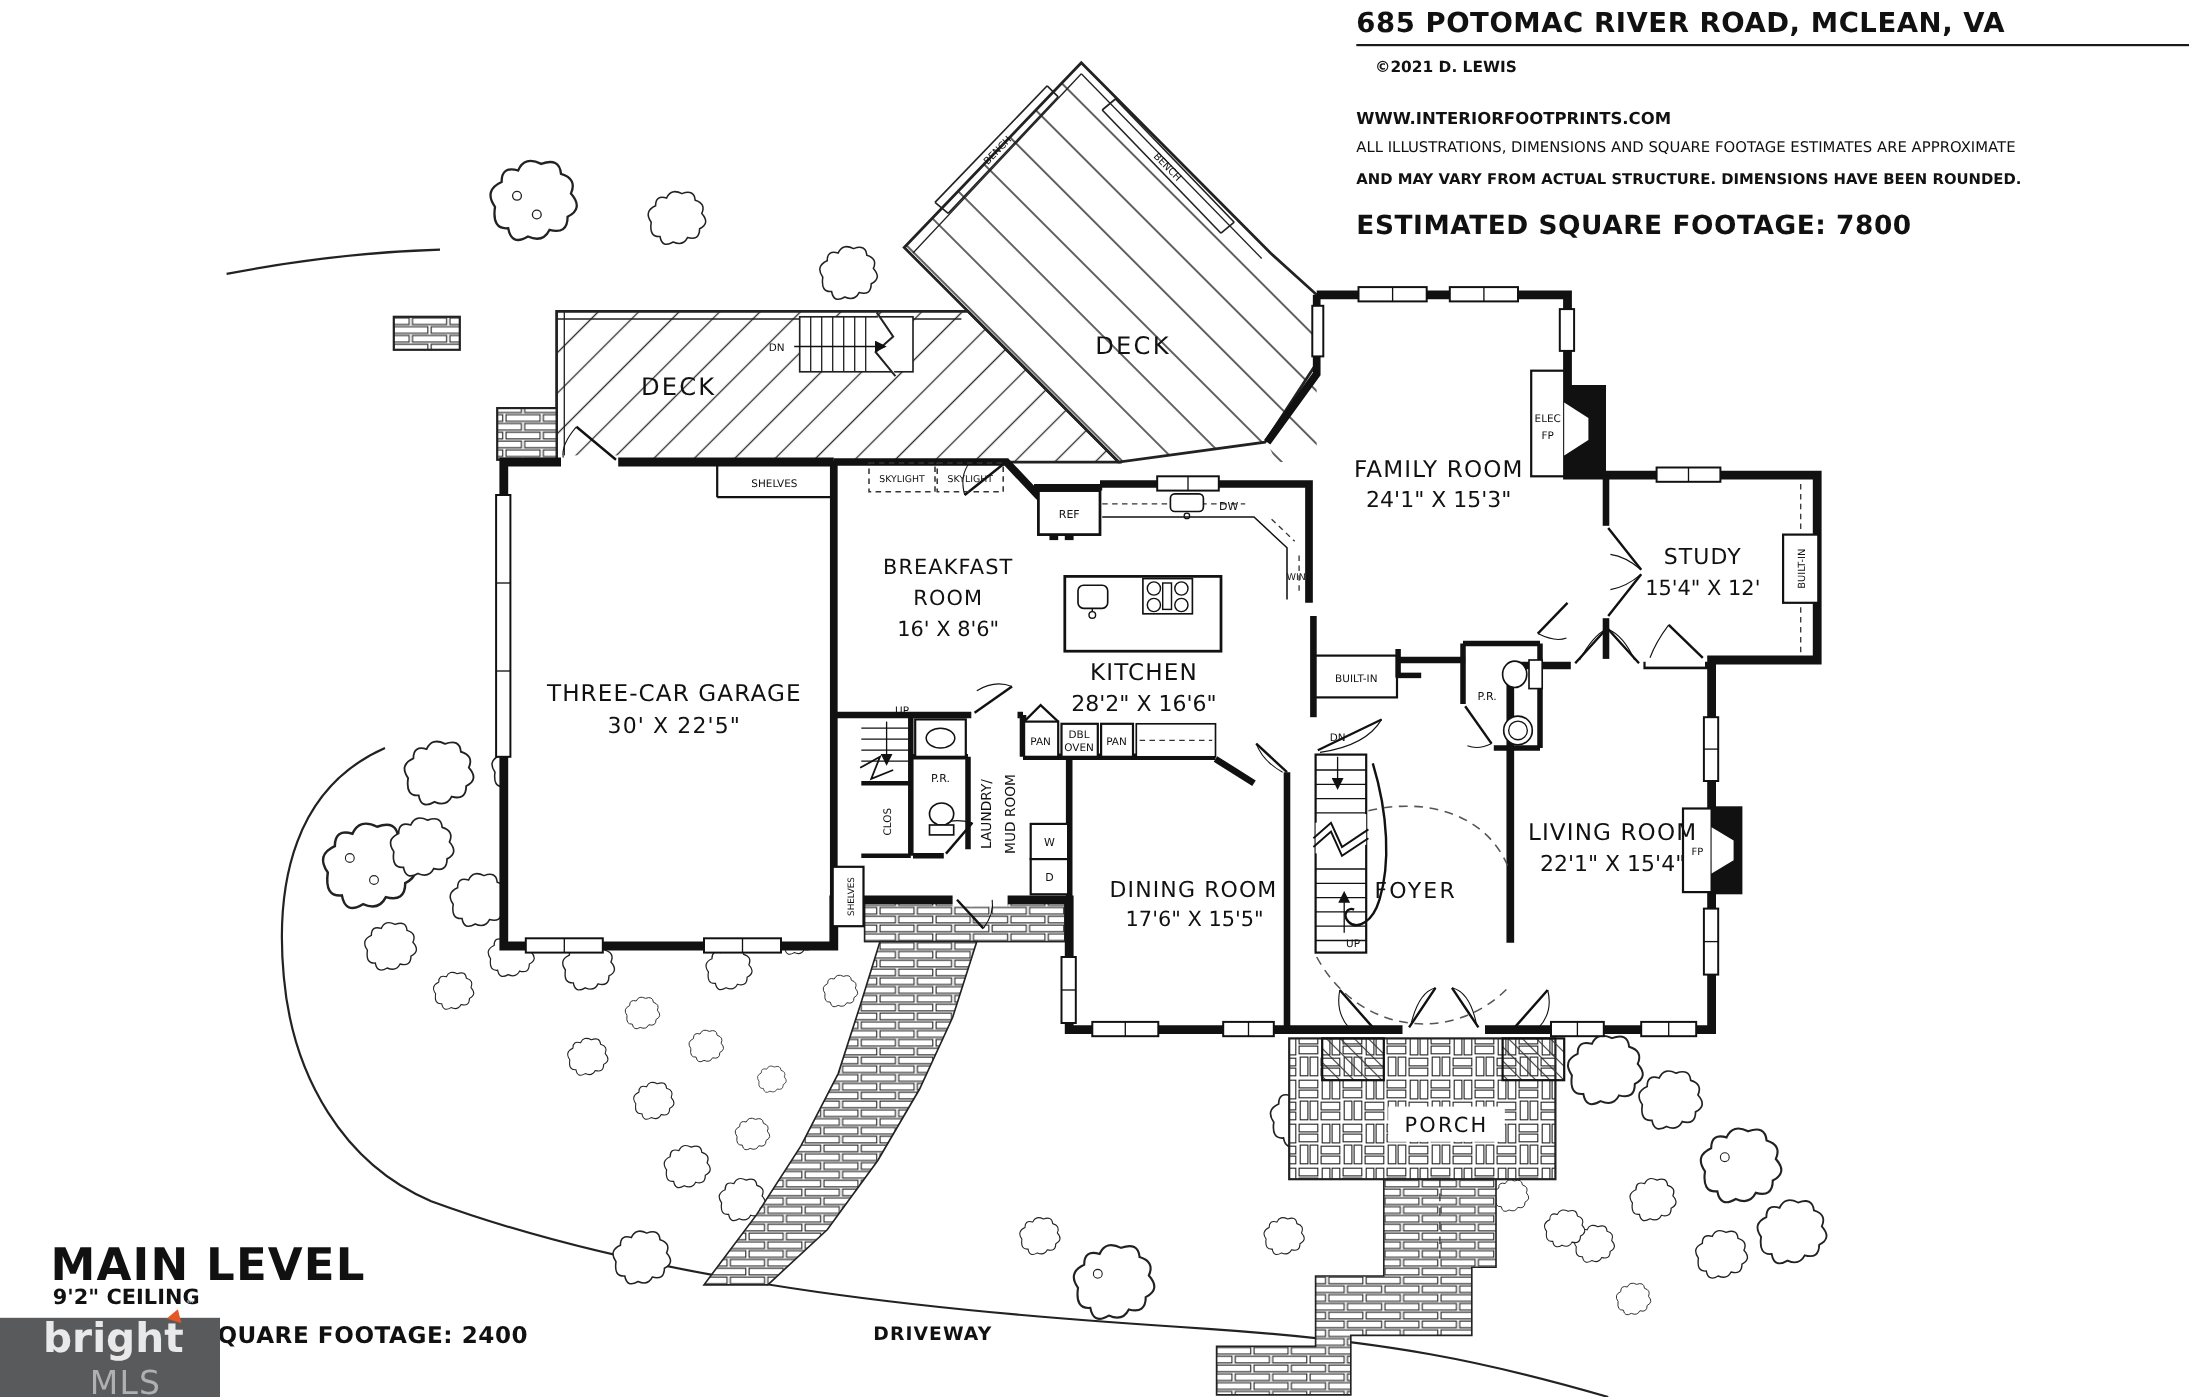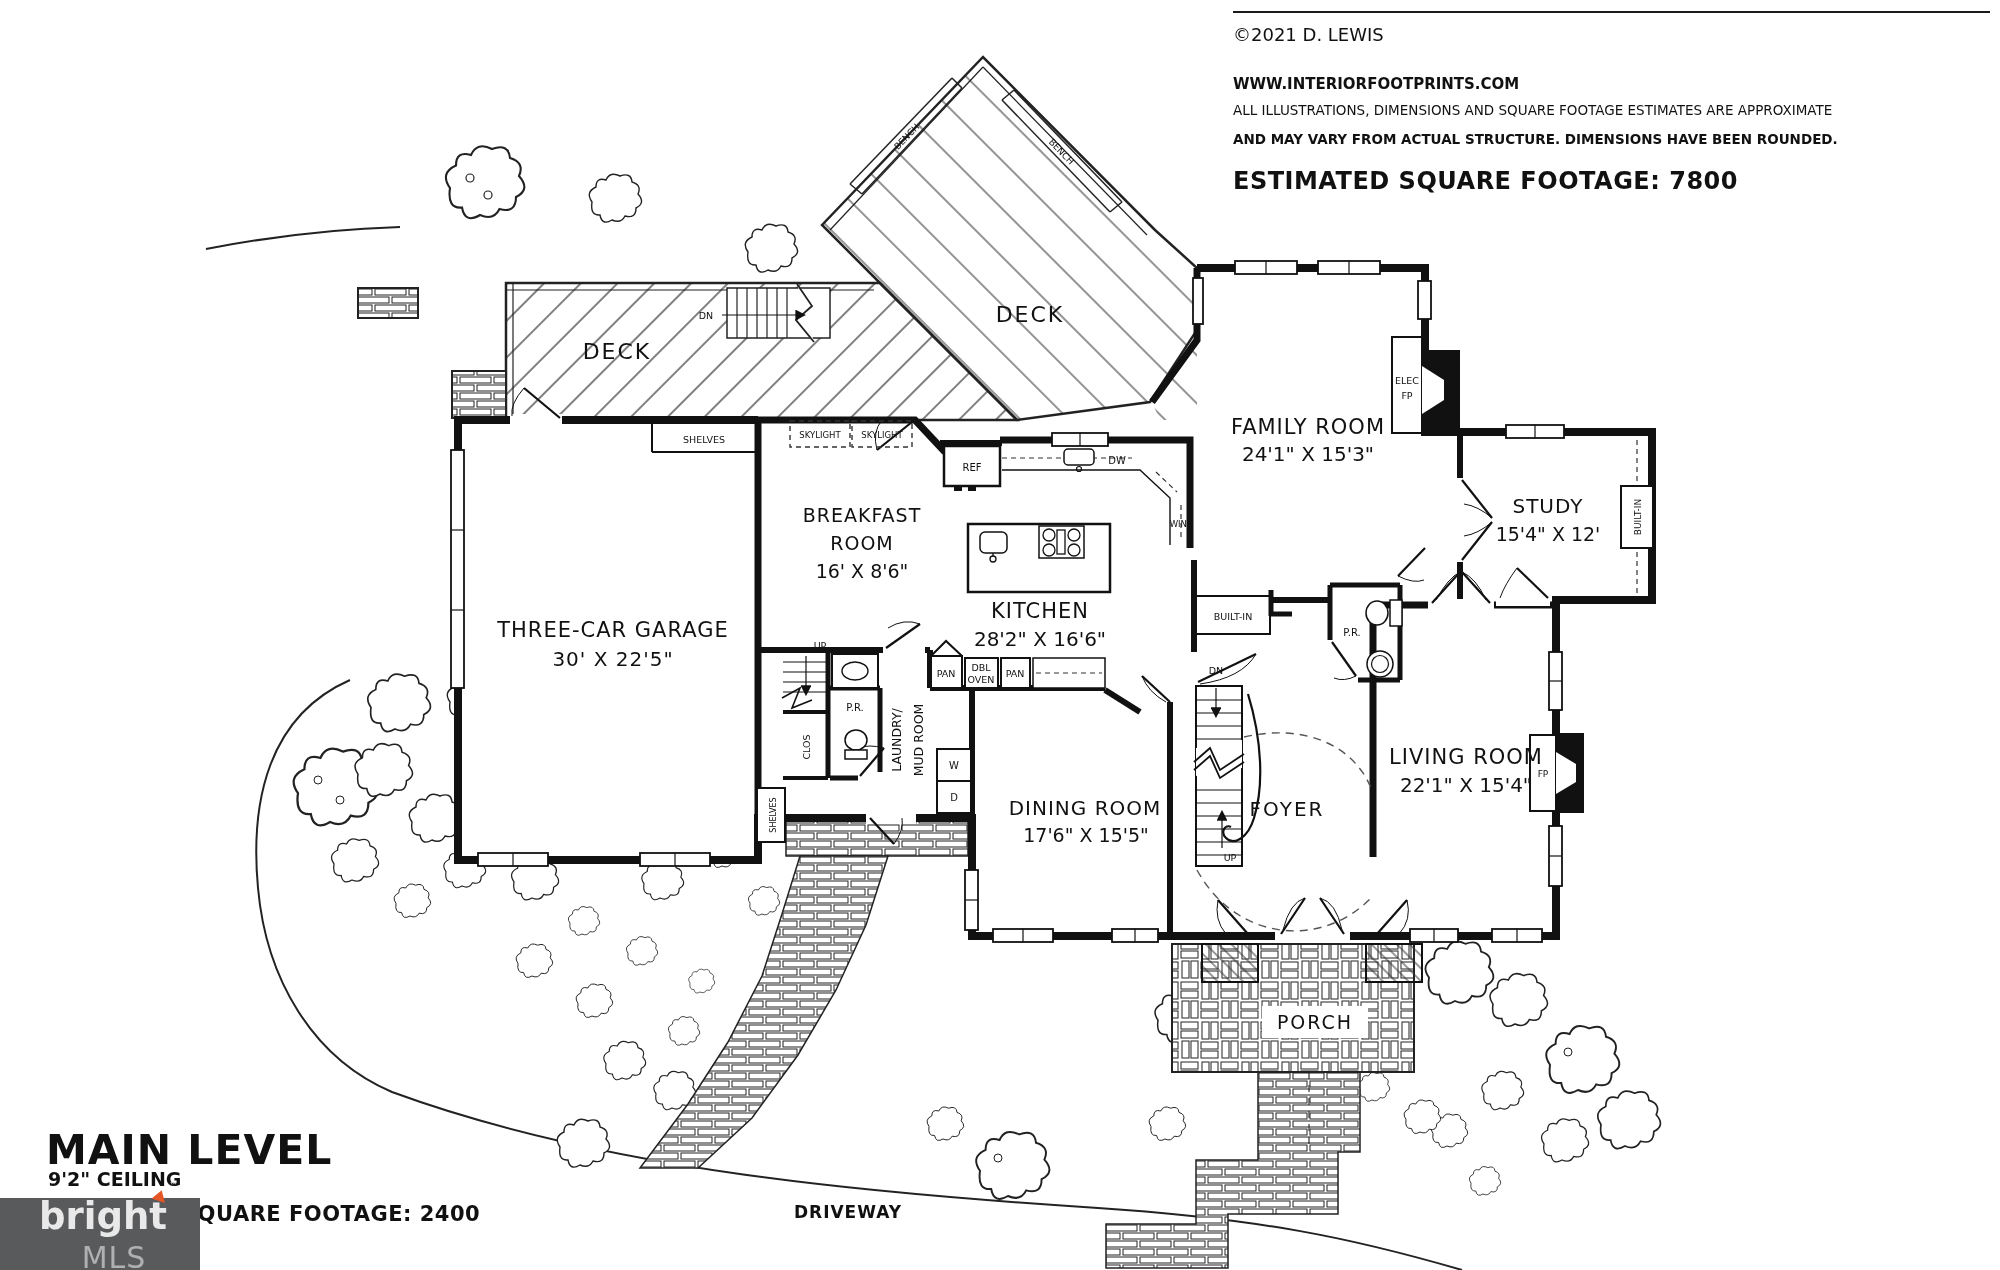--- a/index.html
+++ b/index.html
@@ -3,21 +3,21 @@
 <meta charset="utf-8">
 <style>
   html,body{margin:0;padding:0;background:#fff;}
   .stage{position:relative;width:2000px;height:1270px;background:#fff;overflow:hidden;
          font-family:"DejaVu Sans","Liberation Sans",sans-serif;color:#111;}
   .stage svg{position:absolute;left:0;top:0;}
   
   .hdr{position:absolute;left:1233px;top:6px;width:760px;}
   .hdr .addr{font-size:25px;font-weight:bold;letter-spacing:.5px;white-space:nowrap;}
   .hdr .rule{height:0;border-top:2px solid #1a1a1a;margin-top:5px;width:757px;}
-  .hdr .copy{font-size:18px;font-weight:normal;margin-top:11px;}
+  .hdr .copy{font-size:14px;font-weight:bold;margin-top:11px;margin-left:17px;}
   .hdr .site{font-size:15px;font-weight:bold;margin-top:30px;}
   .hdr .d1{font-size:13.5px;font-weight:normal;margin-top:9px;white-space:nowrap;}
   .hdr .d2{font-size:13.5px;font-weight:bold;margin-top:13px;white-space:nowrap;}
   .hdr .est{font-size:24px;font-weight:bold;margin-top:20px;letter-spacing:.5px;}
   
   .lvl{position:absolute;left:46px;top:1126px;font-size:41px;font-weight:bold;letter-spacing:1px;}
   .ceil{position:absolute;left:48px;top:1168px;font-size:19px;font-weight:bold;}
   .sqft{position:absolute;left:182px;top:1202px;font-size:21px;font-weight:bold;letter-spacing:.5px;}
   
   .logo{position:absolute;left:0;top:1198px;width:200px;height:72px;background:#595A5C;
@@ -514,20 +514,21 @@
   <text x="1466" y="792" font-size="20" text-anchor="middle">22'1" X 15'4"</text>
   <text x="1085" y="815" font-size="20" letter-spacing="1" text-anchor="middle">DINING ROOM</text>
   <text x="1086" y="842" font-size="19" text-anchor="middle">17'6" X 15'5"</text>
   <text x="1287" y="816" font-size="20" letter-spacing="2" text-anchor="middle">FOYER</text>
   <text x="897" y="744" font-size="12.5" text-anchor="middle" transform="rotate(-90 897 740)">LAUNDRY/</text>
   <text x="919" y="744" font-size="12.5" text-anchor="middle" transform="rotate(-90 919 740)">MUD ROOM</text>
 </g>
 </svg>
 
 <div class="hdr">
+  <div class="addr">685 POTOMAC RIVER ROAD, MCLEAN, VA</div>
   <div class="rule"></div>
   <div class="copy">©2021 D. LEWIS</div>
   <div class="site">WWW.INTERIORFOOTPRINTS.COM</div>
   <div class="d1">ALL ILLUSTRATIONS, DIMENSIONS AND SQUARE FOOTAGE ESTIMATES ARE APPROXIMATE</div>
   <div class="d2">AND MAY VARY FROM ACTUAL STRUCTURE. DIMENSIONS HAVE BEEN ROUNDED.</div>
   <div class="est">ESTIMATED SQUARE FOOTAGE: 7800</div>
 </div>
 
 <div class="lvl">MAIN LEVEL</div>
 <div class="ceil">9'2" CEILING</div>

